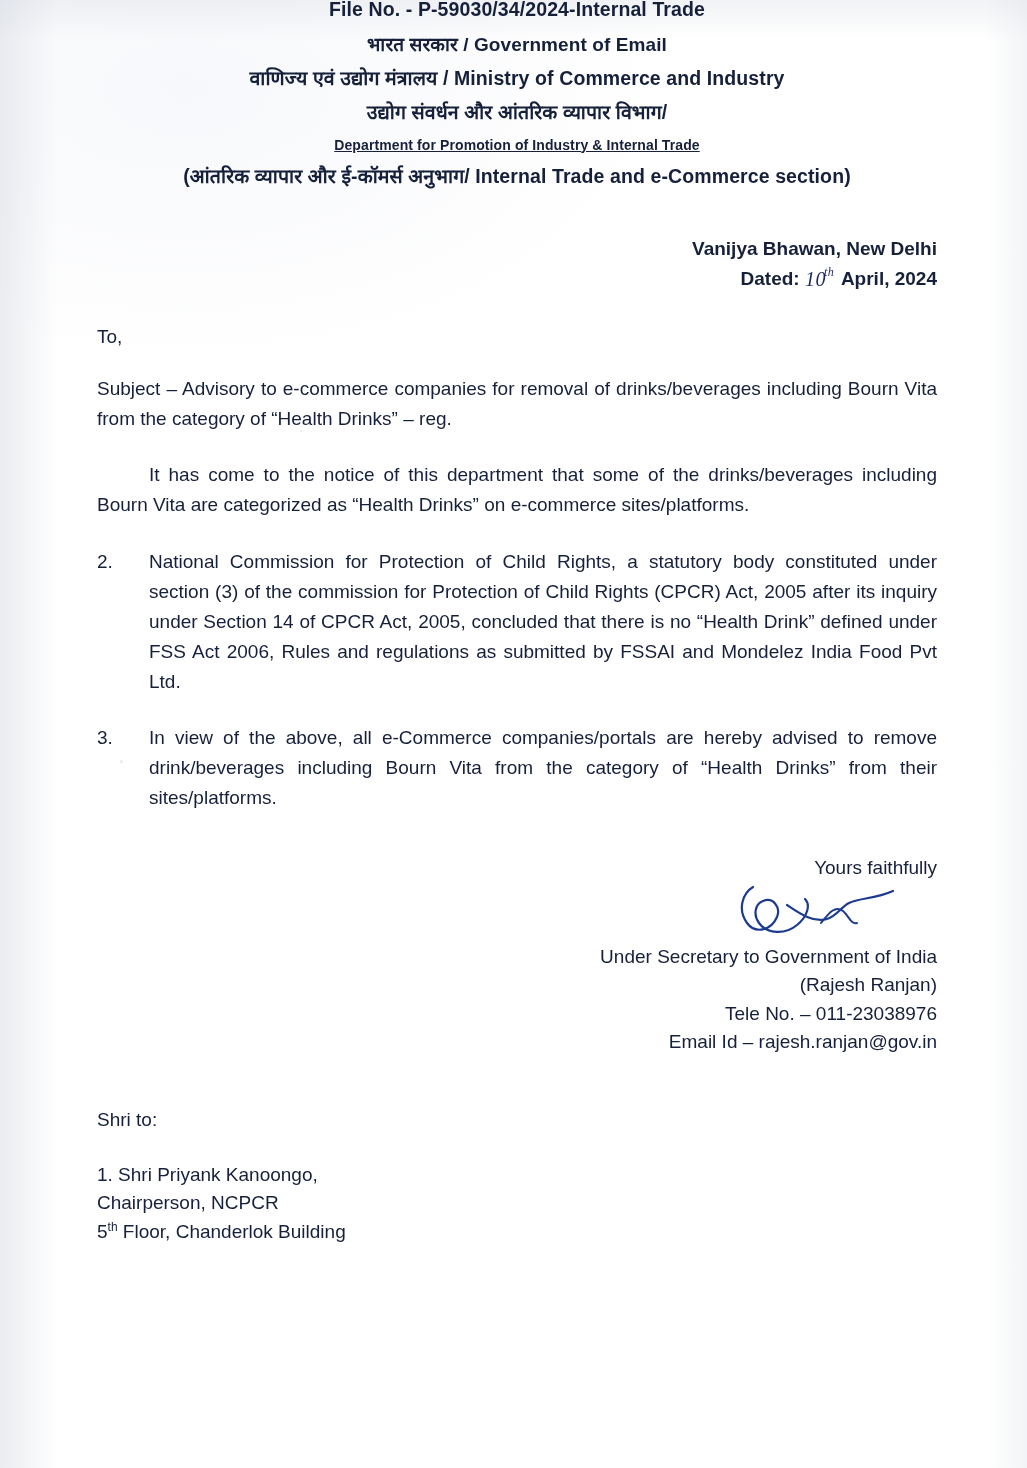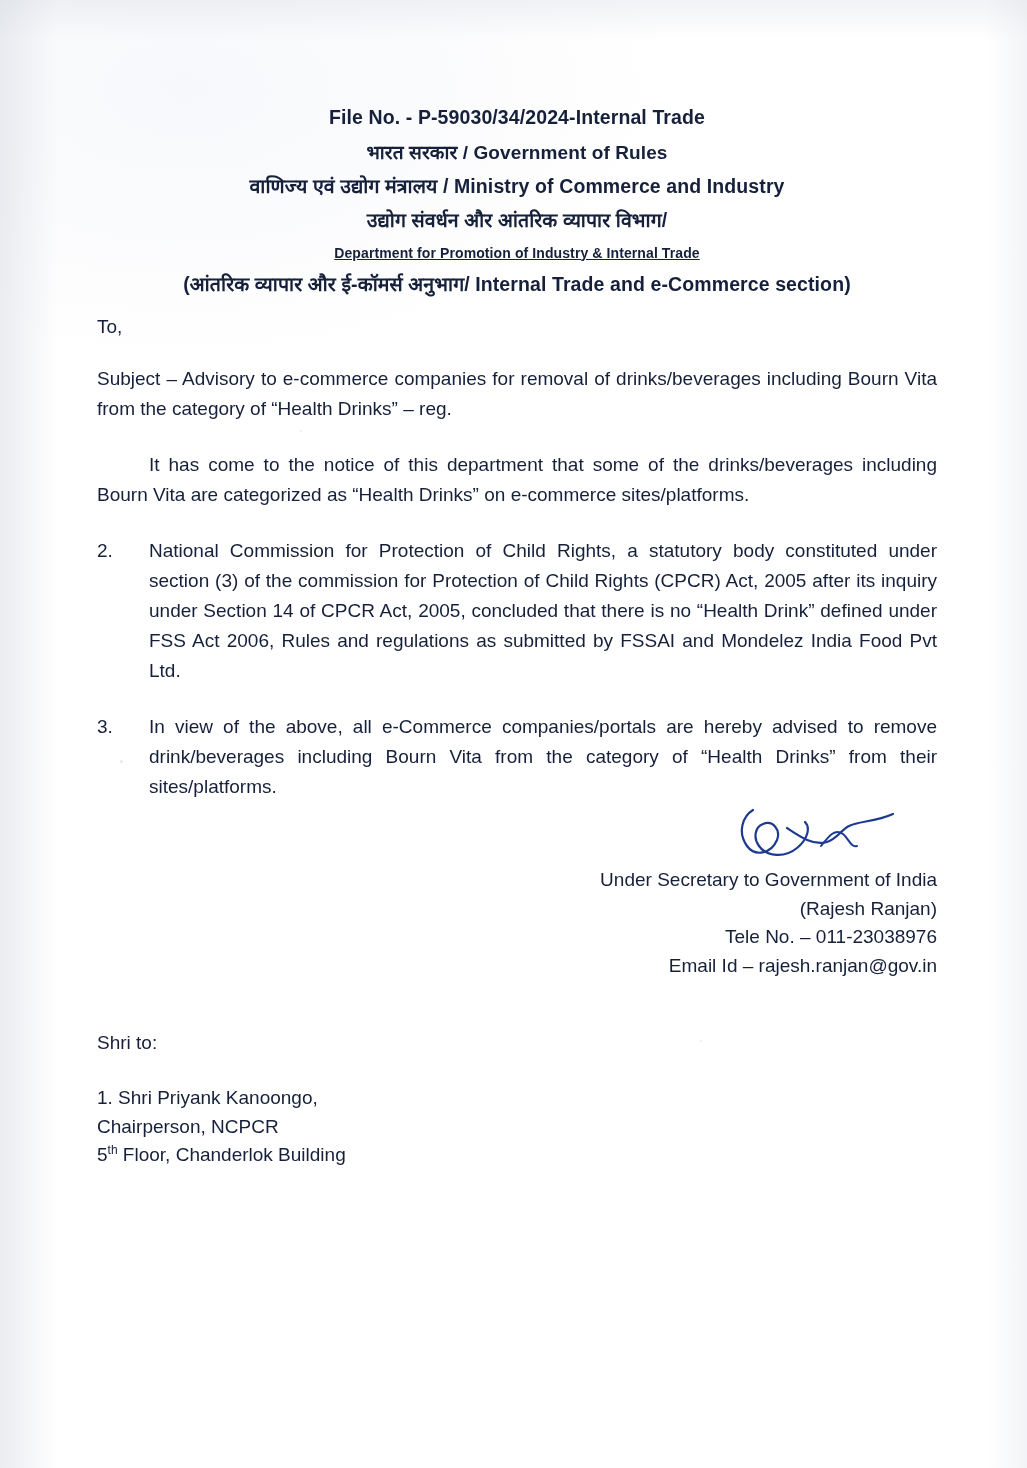--- a/index.html
+++ b/index.html
@@ -47,21 +47,20 @@
 
   .content {
     position: absolute;
     left: 97px;
     top: 0;
     width: 840px;
   }
 
   .header-block {
     text-align: center;
-    padding-top: 108px;
   }
   .hdr-line {
     font-weight: bold;
     font-size: 19.5px;
     line-height: 1.0;
     margin-bottom: 15px;
     letter-spacing: 0.1px;
     color: #16203a;
   }
   .hdr-line.l1 { font-size: 19.5px; }
@@ -96,21 +95,21 @@
   }
   .hand-sup {
     font-size: 12px;
     vertical-align: super;
     position: relative;
     left: -2px;
     top: -2px;
   }
 
   .to-line {
-    margin-top: 22px;
+    margin-top: 32px;
     font-size: 19px;
     color: #16203a;
   }
   .recipient {
     margin-top: 35px;
     font-size: 19px;
     color: #16203a;
   }
 
   p.body-para {
@@ -193,45 +192,54 @@
   <div class="scan-shadow-right"></div>
 
   <div class="speck" style="left:120px; top:760px; width:3px; height:3px;"></div>
   <div class="speck" style="left:700px; top:1040px; width:2px; height:2px;"></div>
   <div class="speck" style="left:300px; top:430px; width:2px; height:2px;"></div>
 
   <div class="content">
 
     <div class="header-block">
       <div class="hdr-line l1">File No. - P-59030/34/2024-Internal Trade</div>
-      <div class="hdr-line l2">भारत सरकार / Government of Rules</div>
+      <div class="hdr-line l2">भारत सरकार / Government of Email</div>
       <div class="hdr-line l3">वाणिज्य एवं उद्योग मंत्रालय / Ministry of Commerce and Industry</div>
       <div class="hdr-line l4">उद्योग संवर्धन और आंतरिक व्यापार विभाग/</div>
       <div class="hdr-line l5">Department for Promotion of Industry &amp; Internal Trade</div>
       <div class="hdr-line l6">(आंतरिक व्यापार और ई-कॉमर्स अनुभाग/ Internal Trade and e-Commerce section)</div>
     </div>
 
+    <div class="address-block">
+      <div>Vanijya Bhawan, New Delhi</div>
+      <div class="dated-row">
+        <span>Dated:</span>
+        <span class="hand-date">10</span><span class="hand-date hand-sup">th</span>
+        <span>April, 2024</span>
+      </div>
+    </div>
 
     <div class="to-line">To,</div>
 
 
     <p class="body-para">Subject – Advisory to e-commerce companies for removal of drinks/beverages including Bourn Vita from the category of “Health Drinks” – reg.</p>
 
     <p class="body-para first-indent">It has come to the notice of this department that some of the drinks/beverages including Bourn Vita are categorized as “Health Drinks” on e-commerce sites/platforms.</p>
 
     <div class="num-para">
       <div class="num">2.</div>
       <div class="txt">National Commission for Protection of Child Rights, a statutory body constituted under section (3) of the commission for Protection of Child Rights (CPCR) Act, 2005 after its inquiry under Section 14 of CPCR Act, 2005, concluded that there is no “Health Drink” defined under FSS Act 2006, Rules and regulations as submitted by FSSAI and Mondelez India Food Pvt Ltd.</div>
     </div>
 
     <div class="num-para">
       <div class="num">3.</div>
       <div class="txt">In view of the above, all e-Commerce companies/portals are hereby advised to remove drink/beverages including Bourn Vita from the category of “Health Drinks” from their sites/platforms.</div>
     </div>
 
+    <div class="closing">Yours faithfully</div>
 
     <div class="signature-wrap">
       <svg width="200" height="70" viewBox="0 0 200 70" fill="none">
         <path d="M28 8 C18 14, 12 30, 22 44 C30 55, 46 52, 52 38 C56 28, 48 18, 38 22 C30 25, 28 36, 34 44 C42 55, 60 56, 72 46 C82 38, 86 26, 80 20" stroke="#1c3a8f" stroke-width="2.2" stroke-linecap="round" fill="none"></path>
         <path d="M62 26 C74 34, 88 44, 102 40 C112 37, 116 28, 124 24 C134 19, 150 20, 168 12" stroke="#1c3a8f" stroke-width="2.2" stroke-linecap="round" fill="none"></path>
         <path d="M96 44 C104 34, 110 26, 118 32 C124 37, 126 46, 132 44" stroke="#1c3a8f" stroke-width="2" stroke-linecap="round" fill="none"></path>
       </svg>
     </div>
 
     <div class="sign-block">

